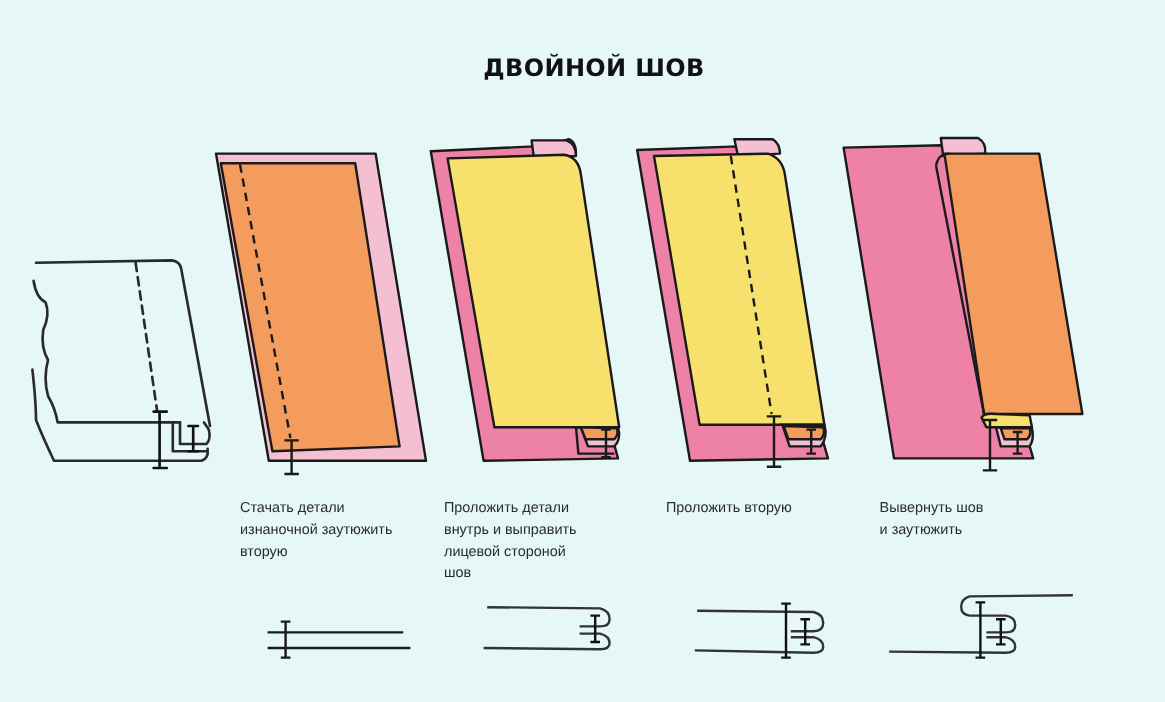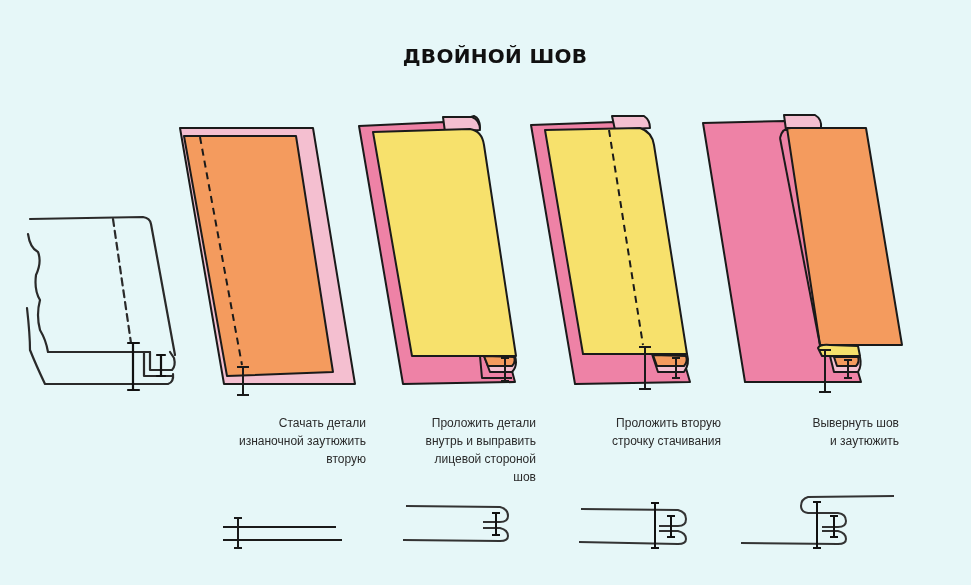--- a/index.html
+++ b/index.html
@@ -9,21 +9,21 @@
     position: relative; overflow: hidden;
     font-family: "DejaVu Sans", "Liberation Sans", sans-serif;
   }
   .title {
     position: absolute; left: 0; top: 44px; width: 990px;
     text-align: center; font-weight: bold; font-size: 20px;
     color: #111; letter-spacing: 0.3px;
   }
   svg.art { position: absolute; left: 0; top: 0; }
   .caption {
-    position: absolute; text-align: right; font-size: 12px;
+    position: absolute; text-align: left; font-size: 12px;
     line-height: 18px; color: #2b2b2b;
     font-family: "Liberation Sans", sans-serif;
   }
   .caption span { display: block; }
 </style>
 </head>
 <body>
 
 <div class="title">ДВОЙНОЙ ШОВ</div>
 
@@ -114,18 +114,17 @@
   <span>вторую</span>
 </div>
 <div class="caption" style="left:370px; top:414px; width:166px;">
   <span>Проложить детали</span>
   <span>внутрь и выправить</span>
   <span>лицевой стороной</span>
   <span>шов</span>
 </div>
 <div class="caption" style="left:555px; top:414px; width:166px;">
   <span>Проложить вторую</span>
-  <span>строчку стачивания</span>
 </div>
 <div class="caption" style="left:733px; top:414px; width:166px;">
   <span>Вывернуть шов</span>
   <span>и заутюжить</span>
 </div>
 
 </body></html>

